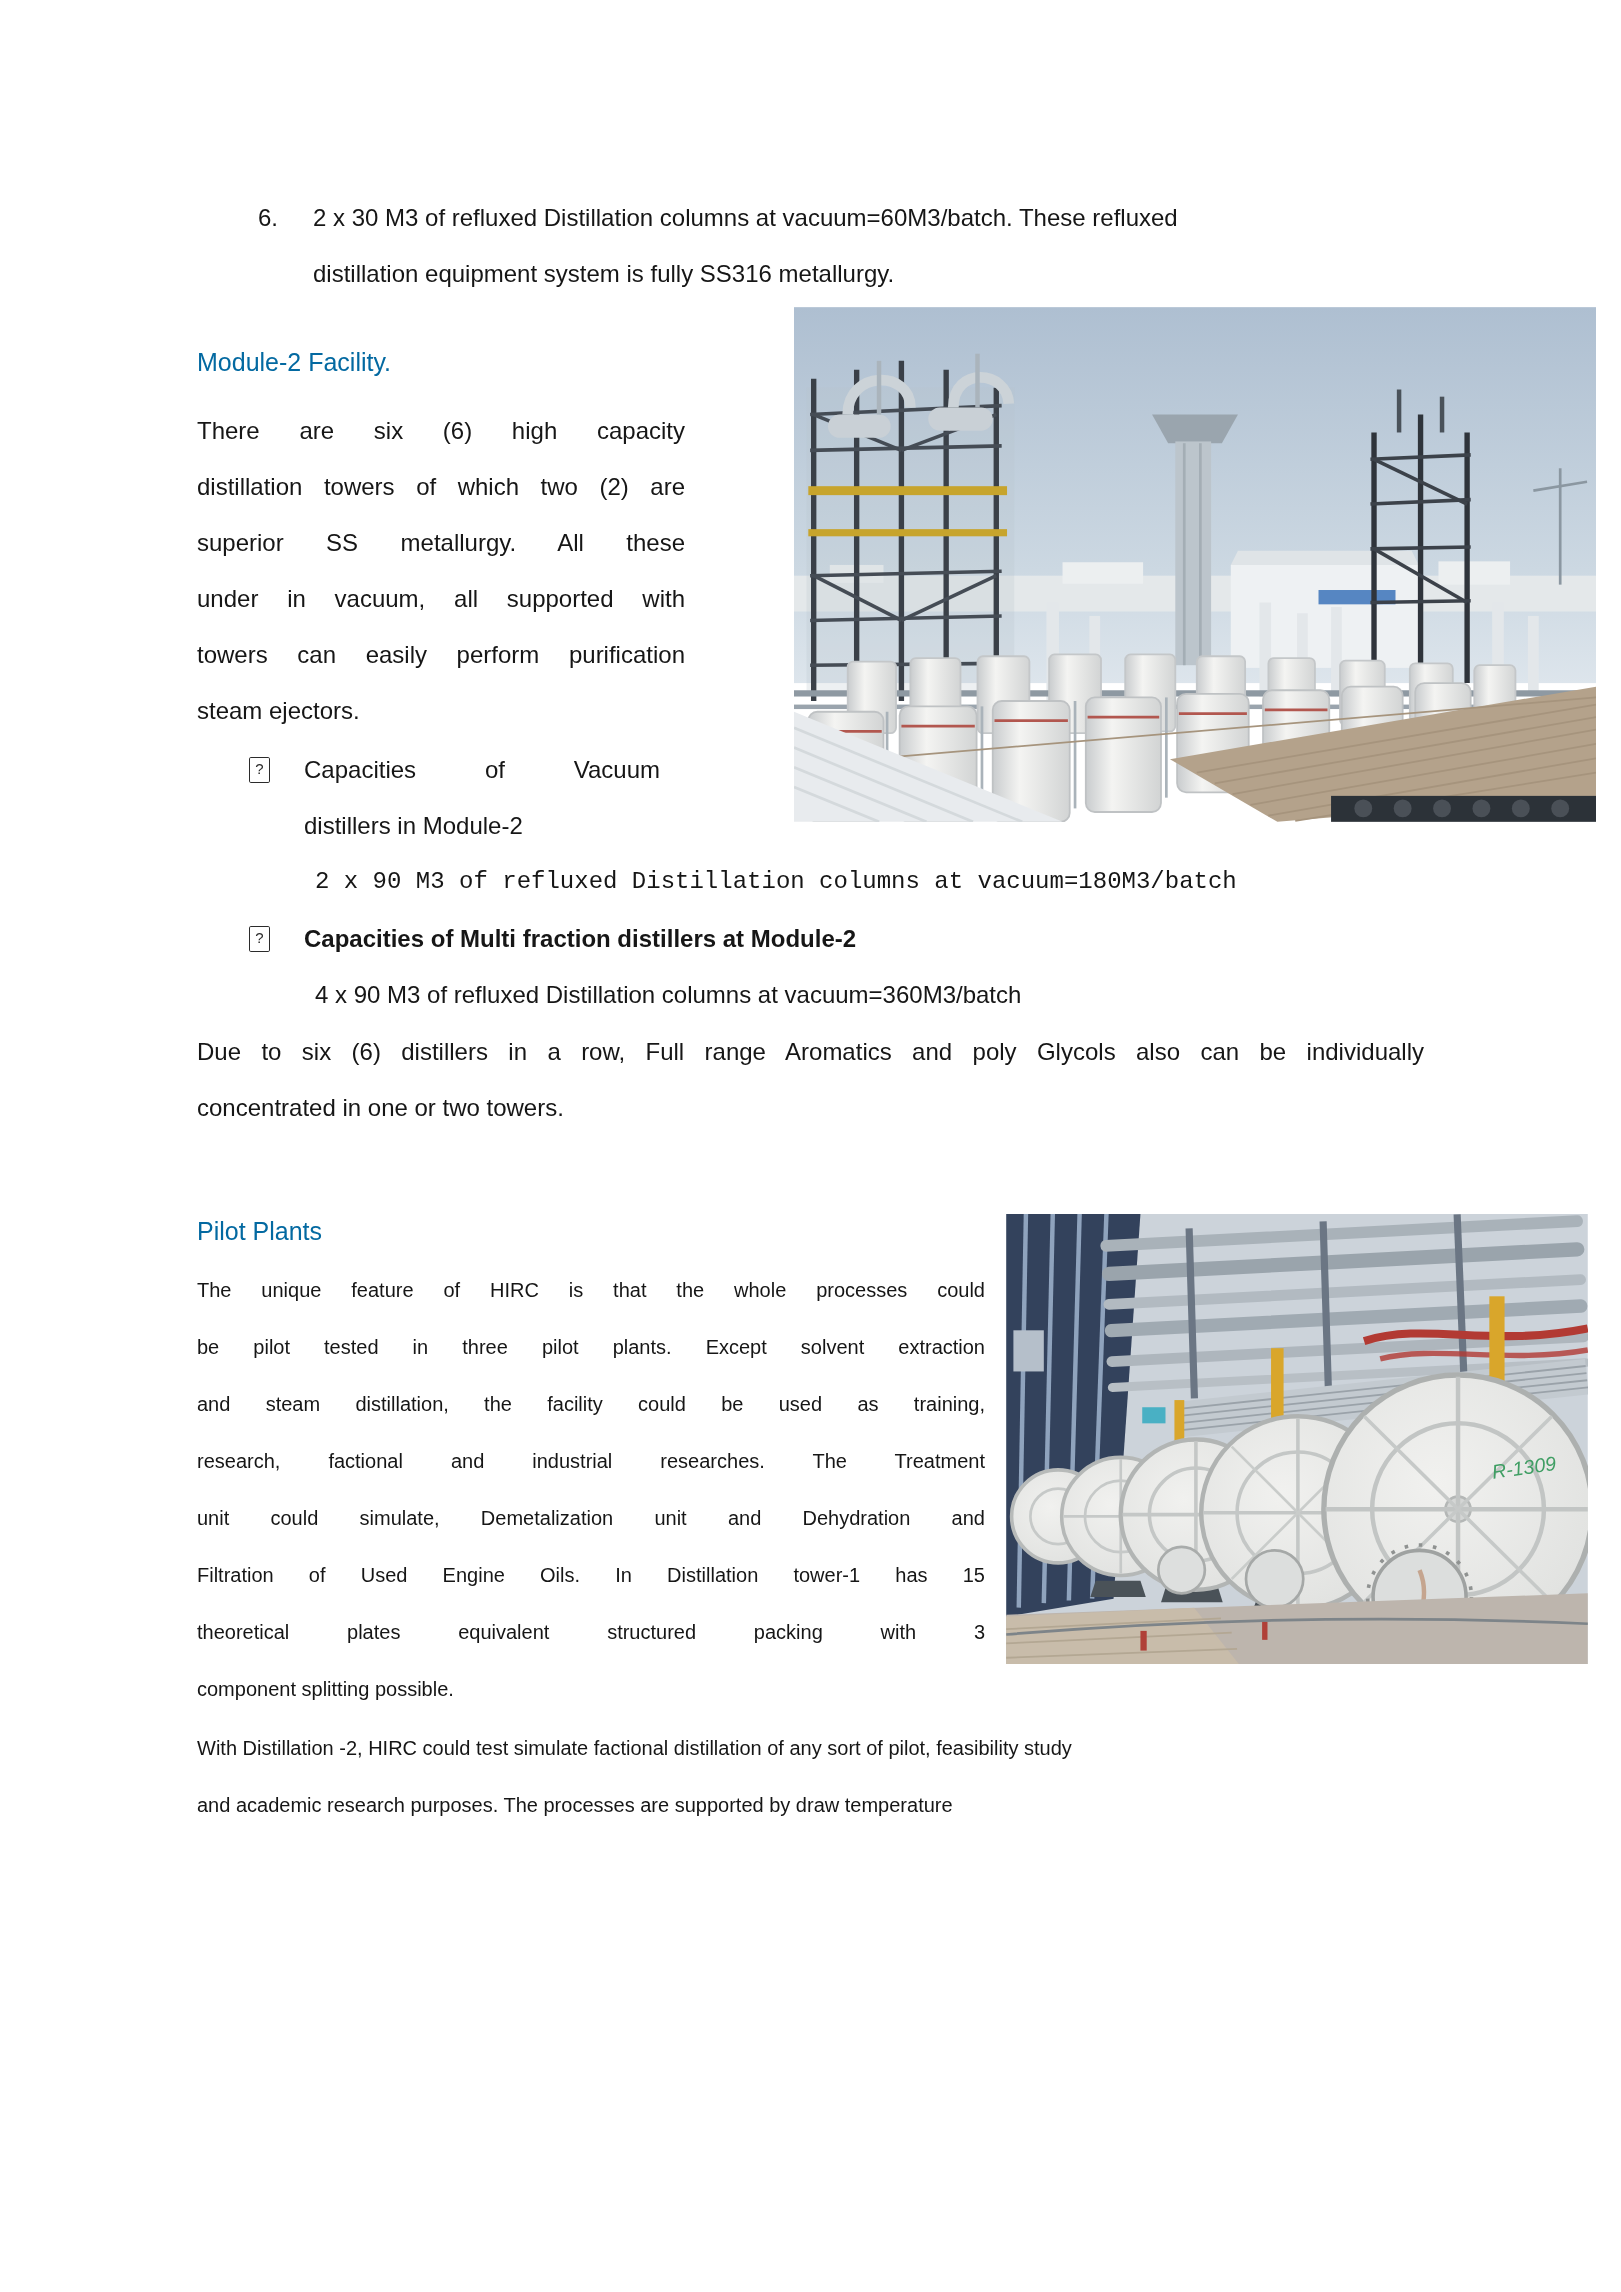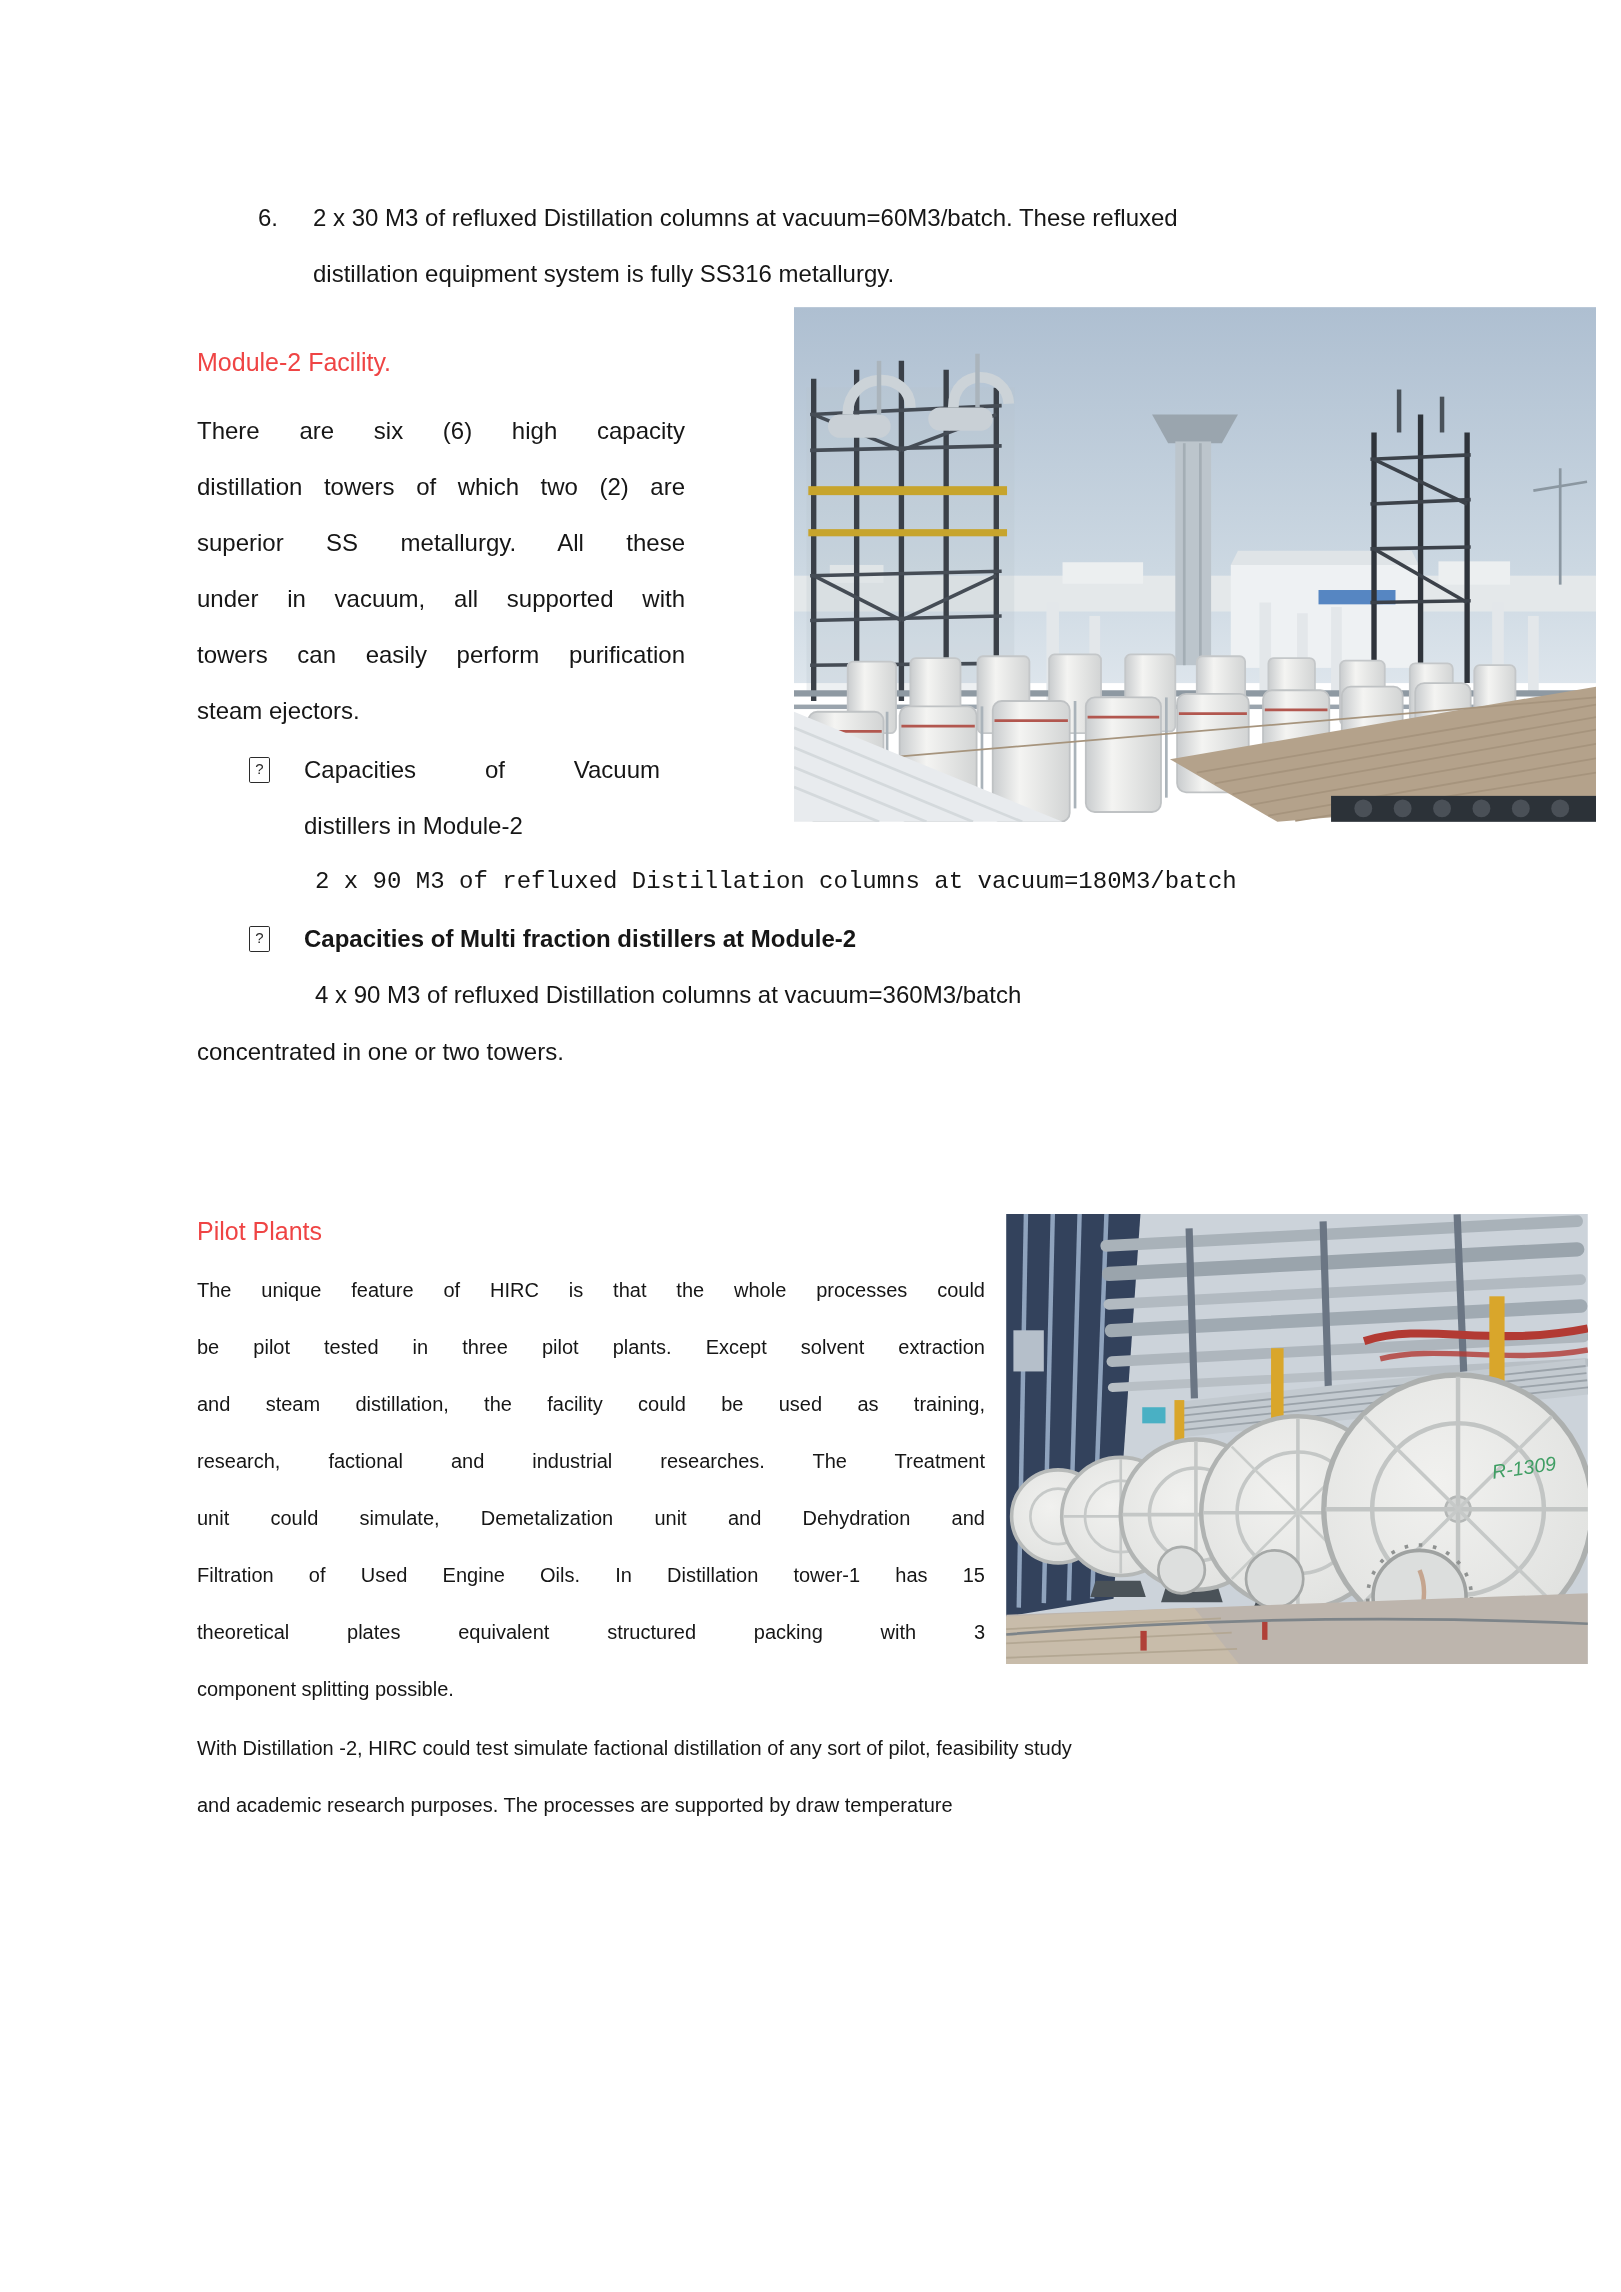--- a/index.html
+++ b/index.html
@@ -10,21 +10,21 @@
     font-family:"Liberation Sans", sans-serif;
     color:#161616;
     overflow:hidden;
   }
   .abs{position:absolute;}
   .txt{font-size:24px;line-height:56px;white-space:normal;}
   .txt64{font-size:20px;line-height:57px;}
   .ln{height:56px;overflow:hidden;}
   .ln64{height:57px;overflow:hidden;}
   .j{text-align:justify;text-align-last:justify;text-justify:inter-word;}
-  .heading{font-size:25px;line-height:57px;color:#ef4444;}
+  .heading{font-size:25px;line-height:57px;color:#0369a1;}
   .marker{
     display:inline-block;width:19px;height:24px;
     border:1.8px solid #2b2b2b;border-radius:1.8px;
     font-size:15px;line-height:22.4px;text-align:center;
     color:#2b2b2b;vertical-align:middle;
   }
   .markerwrap{height:56px;display:flex;align-items:center;}
   .photo{position:absolute;overflow:hidden;}
   svg{display:block;}
 </style>
@@ -67,20 +67,21 @@
   </div>
   <div class="abs txt" style="left:304px;top:911px;font-weight:bold;">
     <div class="ln">Capacities of Multi fraction distillers at Module-2</div>
   </div>
 
   <div class="abs txt" style="left:315px;top:967px;">
     <div class="ln">4 x 90 M3 of refluxed Distillation columns at vacuum=360M3/batch</div>
   </div>
 
   <div class="abs txt" style="left:197px;top:1024px;width:1227px;">
+    <div class="ln j">Due to six (6) distillers in a row, Full range Aromatics and poly Glycols also can be individually</div>
     <div class="ln">concentrated in one or two towers.</div>
   </div>
 
   <div class="abs heading" style="left:197px;top:1203px;">Pilot Plants</div>
 
   <div class="abs txt64" style="left:197px;top:1262px;width:788px;">
     <div class="ln64 j">The unique feature of HIRC is that the whole processes could</div>
     <div class="ln64 j">be pilot tested in three pilot plants. Except solvent extraction</div>
     <div class="ln64 j">and steam distillation, the facility could be used as training,</div>
     <div class="ln64 j">research, factional and industrial researches. The Treatment</div>

